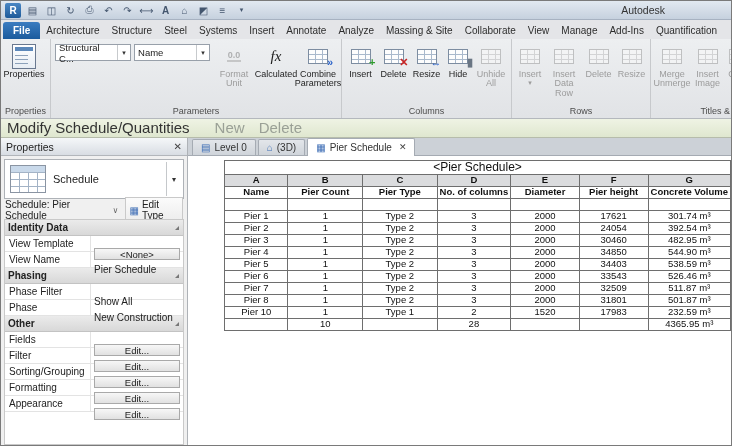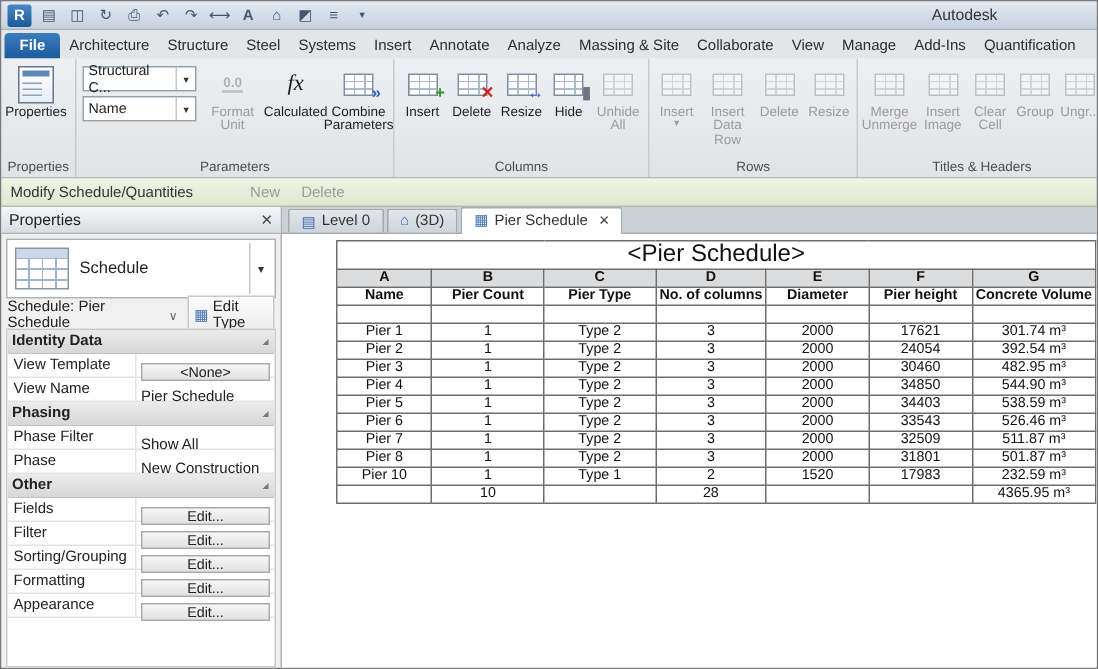--- a/index.html
+++ b/index.html
@@ -31,38 +31,38 @@
 .bigbtn{width:42px;display:flex;flex-direction:column;align-items:center;padding-top:2px;font-size:9px;color:#1e1e1e;text-align:center;cursor:default}
 .bigbtn .bicon{height:26px;display:flex;align-items:center;justify-content:center;margin-bottom:1px}
 .blabel{line-height:1.05;white-space:normal}
 .disabled{color:#9c9c9c}
 .disabled .bicon{opacity:.45;filter:grayscale(1)}
 
 .props-ico{width:24px;height:25px;border:1px solid #69788f;background:linear-gradient(#fff,#e7edf4);position:relative}
 .props-ico::before{content:"";position:absolute;left:2px;top:2px;right:2px;height:4px;background:#5c88ba}
 .props-ico::after{content:"";position:absolute;left:2px;top:10px;width:13px;height:1px;background:#8ca1ba;box-shadow:0 4px 0 #8ca1ba,0 8px 0 #8ca1ba}
 
-.param-col{display:flex;flex-direction:column;gap:3px;padding:3px 3px 0 2px}
+.param-col{display:flex;flex-direction:row;gap:3px;padding:3px 3px 0 2px}
 .dd{width:76px;height:17px;background:#fff;border:1px solid #98a0aa;display:flex;align-items:center;font-size:9.5px;color:#222;padding-left:3px}
 .ddarrow{margin-left:auto;width:13px;height:100%;border-left:1px solid #c7cacd;display:flex;align-items:center;justify-content:center;font-size:7px;color:#333}
 
 .fu-ico{font-size:9px;font-weight:bold;color:#666;border-bottom:2px solid #9a9a9a;padding:0 1px}
 .fx-ico{font-family:"Liberation Serif",serif;font-style:italic;font-size:15px;color:#1d1d1d}
 
 .gico{width:20px;height:15px;border:1px solid #7d8da1;background:
   repeating-linear-gradient(to bottom,transparent 0 4px,#a9b9cc 4px 5px),
   repeating-linear-gradient(to right,transparent 0 6px,#a9b9cc 6px 7px),#fdfdfd;position:relative}
 .ovl{position:absolute;right:-6px;bottom:-5px;font-size:11px;font-weight:bold;line-height:1}
 .ovl.green{color:#2f9b2f}.ovl.red{color:#c92525}.ovl.blue{color:#2a62c9}.ovl.gray{color:#6a7684}
 .ddmini{font-size:7px;color:#9c9c9c;line-height:1}
 
 
-.modify-bar{height:19px;flex:0 0 auto;background:linear-gradient(#eff3e4,#dfe7cf);border-bottom:1px solid #b6bcab;display:flex;align-items:center;padding-left:6px;font-size:10px}
+.modify-bar{height:19px;flex:0 0 auto;background:linear-gradient(#eff3e4,#dfe7cf);border-bottom:1px solid #b6bcab;display:flex;padding-left:6px;font-size:15px}
 .mb-title{color:#333}
-.mb-btn{color:#9aa096;margin-left:38px}
+.mb-btn{color:#9aa096;margin-left:25px}
 .mb-btn + .mb-btn{margin-left:14px}
 
 
 .content{flex:1;display:flex;min-height:0}
 
 
 .props{width:187px;flex:0 0 auto;background:#f0f0f0;border-right:1px solid #aeb2b7;display:flex;flex-direction:column;min-height:0}
 .props-header{height:18px;flex:0 0 auto;background:linear-gradient(#f5f7f9,#d8dde3);border-bottom:1px solid #b2b6bb;display:flex;align-items:center;padding:0 5px;font-size:10.5px;color:#222}
 .props-close{margin-left:auto;font-size:10px;color:#444;cursor:default}
 .type-sel{height:40px;flex:0 0 auto;background:#fff;border:1px solid #aeb2b7;margin:3px 3px 2px;display:flex;align-items:center;padding:2px 2px 2px 5px;gap:7px}
@@ -74,37 +74,37 @@
 .type-arrow{margin-left:auto;width:15px;align-self:stretch;border-left:1px solid #c5c8cb;display:flex;align-items:center;justify-content:center;font-size:8px;color:#333}
 .edit-row{height:18px;flex:0 0 auto;display:flex;align-items:center;font-size:10px;color:#222;padding:0 4px;gap:7px}
 .sel-arrow{font-size:8px;color:#666}
 .edit-type-btn{margin-left:auto;display:flex;align-items:center;gap:3px;padding:1px 3px;border:1px solid #c9c9c9;background:linear-gradient(#fbfbfb,#ececec);font-size:10px}
 .et-ico{color:#3d6db5;font-size:10px}
 .pgrid{flex:1;margin:0 3px;background:#fff;border:1px solid #c9c9c9;overflow:hidden}
 .prow{display:flex;align-items:stretch;height:16px;border-bottom:1px solid #e3e3e3;font-size:10px;color:#222}
 .prow.section{background:linear-gradient(#ebebeb,#d8d8d8);font-weight:bold;align-items:center;padding-left:3px;border-bottom:1px solid #c3c3c3}
 .prow.section::after{content:"";margin-left:auto;margin-right:4px;border-left:4px solid transparent;border-bottom:4px solid #777}
 .pname{width:86px;flex:0 0 auto;border-right:1px solid #e3e3e3;display:flex;align-items:center;padding-left:4px;overflow:hidden;white-space:nowrap}
-.pval{flex:1;display:flex;align-items:center;padding:12px 3px;overflow:hidden;white-space:nowrap}
+.pval{flex:1;display:flex;padding:12px 3px;overflow:hidden;white-space:nowrap}
 .pval.muted{color:#9a9a9a}
 .vbtn{width:100%;height:12px;border:1px solid #a9a9a9;background:linear-gradient(#f7f7f7,#e1e1e1);display:flex;align-items:center;justify-content:center;font-size:9.5px}
 
 
 .main{flex:1;display:flex;flex-direction:column;min-width:0;background:#e9ebee}
 .vtabs{height:18px;flex:0 0 auto;background:#ccd1d7;display:flex;align-items:flex-end;padding-left:4px;gap:2px;border-bottom:1px solid #a5abb3}
 .vtab{height:16px;display:flex;align-items:center;gap:4px;padding:0 8px;background:linear-gradient(#e3e6ea,#cfd4da);border:1px solid #a5abb3;border-bottom:none;border-radius:2px 2px 0 0;font-size:10px;color:#333;white-space:nowrap}
 .vtab.active{background:#fff;height:18px;margin-bottom:-1px;padding-bottom:1px}
 .ti{font-size:10px;color:#3d6db5}
 .ti-level::before{content:"▤"}.ti-3d::before{content:"⌂"}.ti-sched::before{content:"▦"}
 .vclose{font-size:9px;color:#444;margin-left:3px}
 
 .canvas{flex:1;background:#fff;padding:4px 0 0 36px;overflow:hidden}
 table.sched{border-collapse:collapse;table-layout:fixed;font-size:9.5px;color:#111;border:1px solid #4e4e4e}
 .sched td{border:1px solid #6e6e6e;height:12px;line-height:1.1;text-align:center;white-space:nowrap;overflow:hidden;padding:0 2px}
-.title-cell{height:24px;font-size:16px}
+.title-cell{height:24px;font-size:12px}
 .letters td{background:#dbdcde;font-weight:bold}
 .headers td{font-weight:bold}
 .blank td{height:12px}
 </style>
 </head>
 <body>
 
 <div class="app">
 
   <div class="titlebar">

